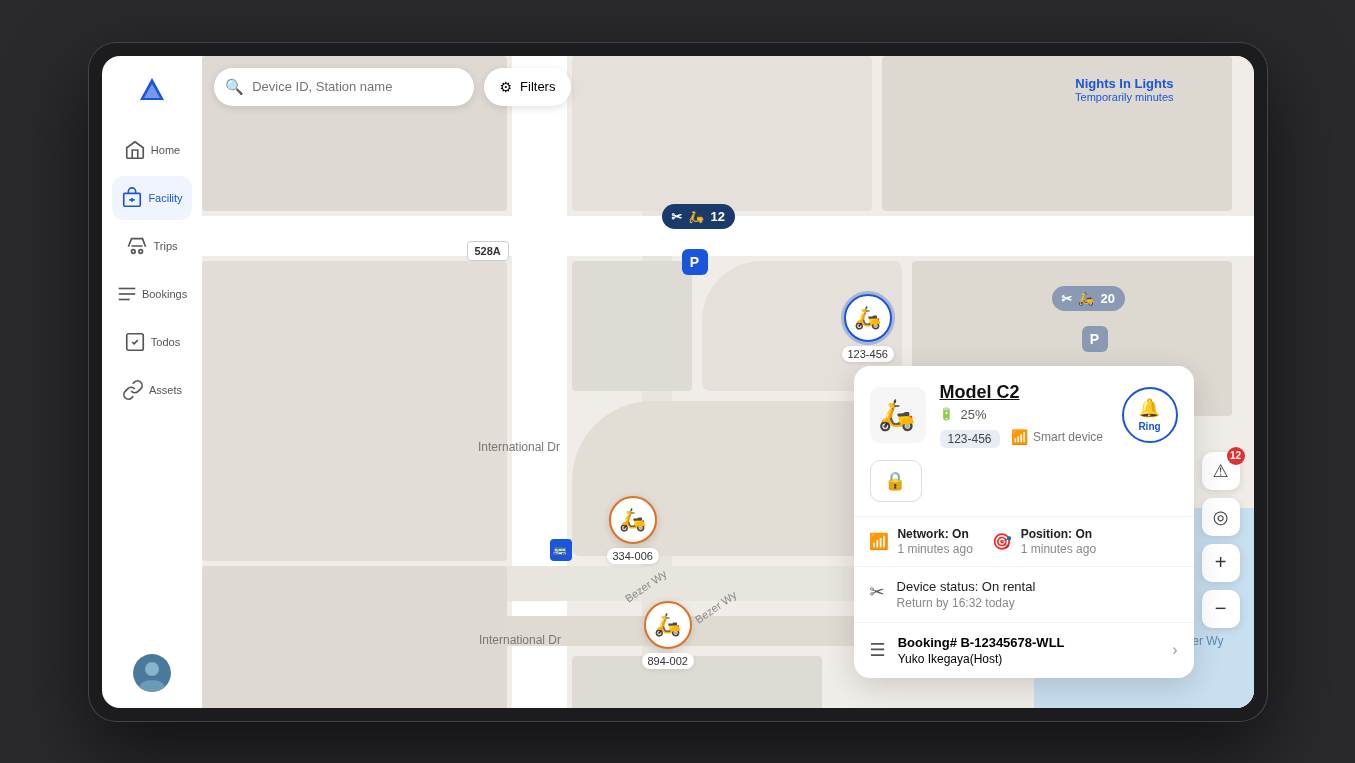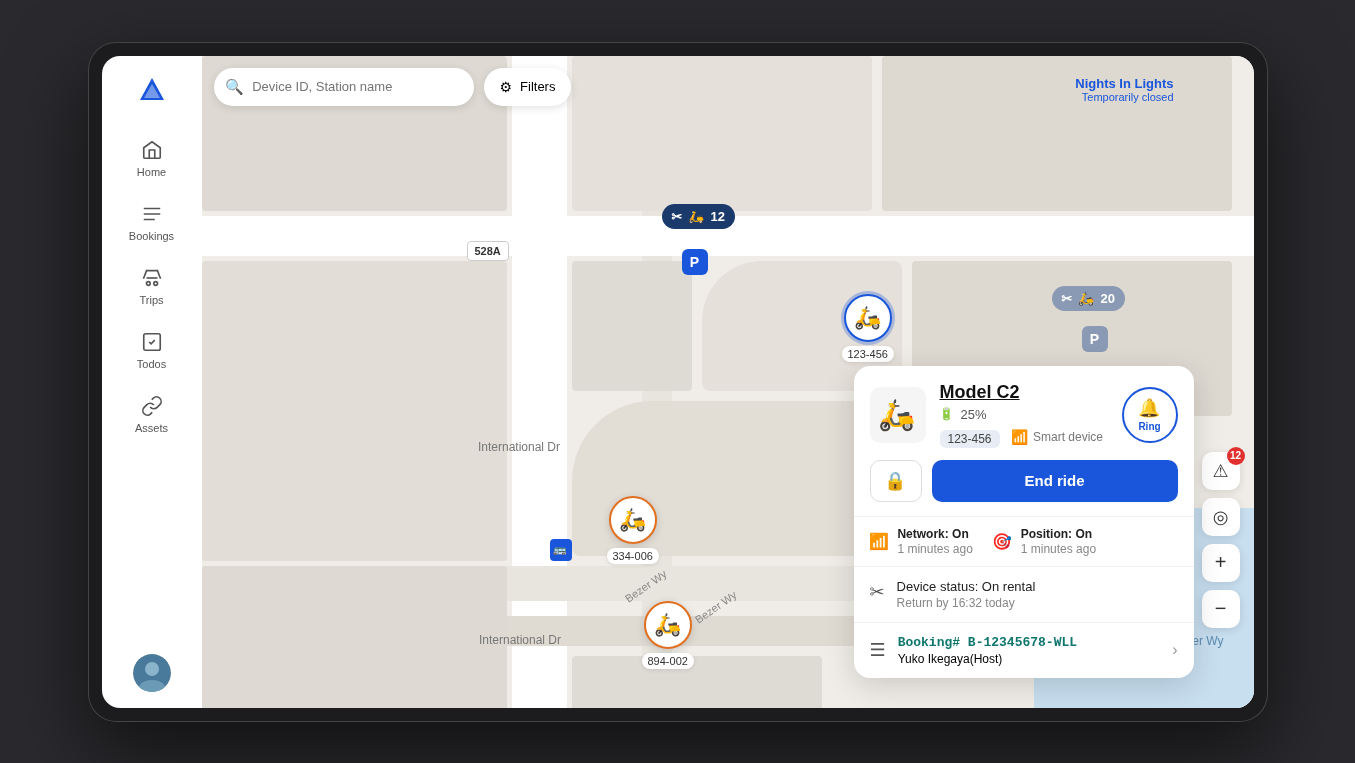--- a/index.html
+++ b/index.html
@@ -55,21 +55,21 @@
     .sidebar-nav {
       display: flex;
       flex-direction: column;
       align-items: center;
       width: 100%;
       gap: 4px;
       flex: 1;
     }
     .sidebar-item {
       display: flex;
-      flex-direction: column;
+      flex-direction: row;
       align-items: center;
       justify-content: center;
       width: 80px;
       padding: 10px 8px;
       border-radius: 12px;
       cursor: pointer;
       gap: 4px;
     }
     .sidebar-item.active { background: #f0f4ff; }
     .sidebar-item .icon-wrap {
@@ -358,21 +358,21 @@
     .device-status-text .sub { font-size: 12px; color: #888; margin-top: 2px; }
     .card-booking {
       padding: 12px 16px;
       border-top: 1px solid #f0f0f0;
       display: flex;
       align-items: center;
       gap: 12px;
       cursor: pointer;
     }
     .booking-icon { color: #555; font-size: 18px; }
-    .booking-text .main { font-size: 13px; font-weight: 600; color: #0f766e; font-family: Liberation Mono, monospace; }
+    .booking-text .main { font-size: 13px; font-weight: 600; color: #000000; }
     .booking-text .sub { font-size: 12px; color: #000000; margin-top: 2px; }
     .booking-arrow { margin-left: auto; color: #999; }
     
     .map-controls {
       position: absolute;
       right: 14px;
       bottom: 80px;
       display: flex;
       flex-direction: column;
       gap: 8px;
@@ -475,42 +475,53 @@
         <div class="sidebar-item">
           <div class="icon-wrap">
             <svg width="22" height="22" viewBox="0 0 24 24" fill="none" stroke="currentColor" stroke-width="1.8">
               <path d="M3 9.5L12 3l9 6.5V20a1 1 0 01-1 1H4a1 1 0 01-1-1z"></path>
               <path d="M9 21V12h6v9"></path>
             </svg>
           </div>
           <span class="item-label">Home</span>
         </div>
 
-
-        <div class="sidebar-item">
+        <div class="sidebar-item active">
           <div class="icon-wrap">
             <svg width="22" height="22" viewBox="0 0 24 24" fill="none" stroke="currentColor" stroke-width="1.8">
-              <line x1="3" y1="6" x2="21" y2="6"></line>
-              <line x1="3" y1="12" x2="21" y2="12"></line>
-              <line x1="3" y1="18" x2="15" y2="18"></line>
+              <rect x="3" y="7" width="18" height="14" rx="1"></rect>
+              <path d="M8 7V5a4 4 0 018 0v2"></path>
+              <line x1="12" y1="12" x2="12" y2="16"></line>
+              <line x1="9" y1="14" x2="15" y2="14"></line>
             </svg>
           </div>
-          <span class="item-label">Bookings</span>
+          <span class="item-label">Facility</span>
         </div>
 
         <div class="sidebar-item">
           <div class="icon-wrap">
             <svg width="22" height="22" viewBox="0 0 24 24" fill="none" stroke="currentColor" stroke-width="1.8">
               <circle cx="8" cy="18" r="2"></circle>
               <circle cx="16" cy="18" r="2"></circle>
               <path d="M2 12h1l3-8h12l3 8h1"></path>
               <path d="M6 12h12"></path>
             </svg>
           </div>
           <span class="item-label">Trips</span>
+        </div>
+
+        <div class="sidebar-item">
+          <div class="icon-wrap">
+            <svg width="22" height="22" viewBox="0 0 24 24" fill="none" stroke="currentColor" stroke-width="1.8">
+              <line x1="3" y1="6" x2="21" y2="6"></line>
+              <line x1="3" y1="12" x2="21" y2="12"></line>
+              <line x1="3" y1="18" x2="15" y2="18"></line>
+            </svg>
+          </div>
+          <span class="item-label">Bookings</span>
         </div>
 
         <div class="sidebar-item">
           <div class="icon-wrap">
             <svg width="22" height="22" viewBox="0 0 24 24" fill="none" stroke="currentColor" stroke-width="1.8">
               <rect x="3" y="3" width="18" height="18" rx="2"></rect>
               <polyline points="9,12 11,14 15,10"></polyline>
             </svg>
           </div>
           <span class="item-label">Todos</span>
@@ -572,21 +583,21 @@
       </div>
       <div class="street-label" style="left:490px;top:545px;font-size:11px;color:#888;white-space:nowrap;transform:rotate(-35deg);">
         <span>Bezer Wy</span>
       </div>
       <div class="water-label" style="right:30px;bottom:60px;font-size:12px;color:#5a8ab0;">
         <span>Bezer Wy</span>
       </div>
 
       <div class="area-label">
         <div class="name">Nights In Lights</div>
-        <div class="status">Temporarily closed</div>
+        <div class="status">Temporarily minutes</div>
       </div>
 
       <div class="map-topbar">
         <div class="search-bar">
           <span style="color:#aaa;font-size:15px;">🔍</span>
           <input type="text" placeholder="Device ID, Station name" style="">
         </div>
         <button class="filter-btn">
           <span style="font-size:14px;">⚙</span>
           <span>Filters</span>
@@ -663,21 +674,20 @@
           <button class="ring-btn">
             <span style="font-size:18px;">🔔</span>
             <span style="font-size:10px;color:#1a56db;font-weight:600;">Ring</span>
           </button>
         </div>
 
         <div class="card-actions">
           <button class="lock-btn">
             <span>🔒</span>
           </button>
-          <button class="end-ride-btn">End ride</button>
         </div>
 
         <div class="card-status-row">
           <div class="status-item">
             <span class="status-icon">📶</span>
             <div class="status-text">
               <div class="status-label">Network: On</div>
               <div class="status-sub">1 minutes ago</div>
             </div>
           </div>

